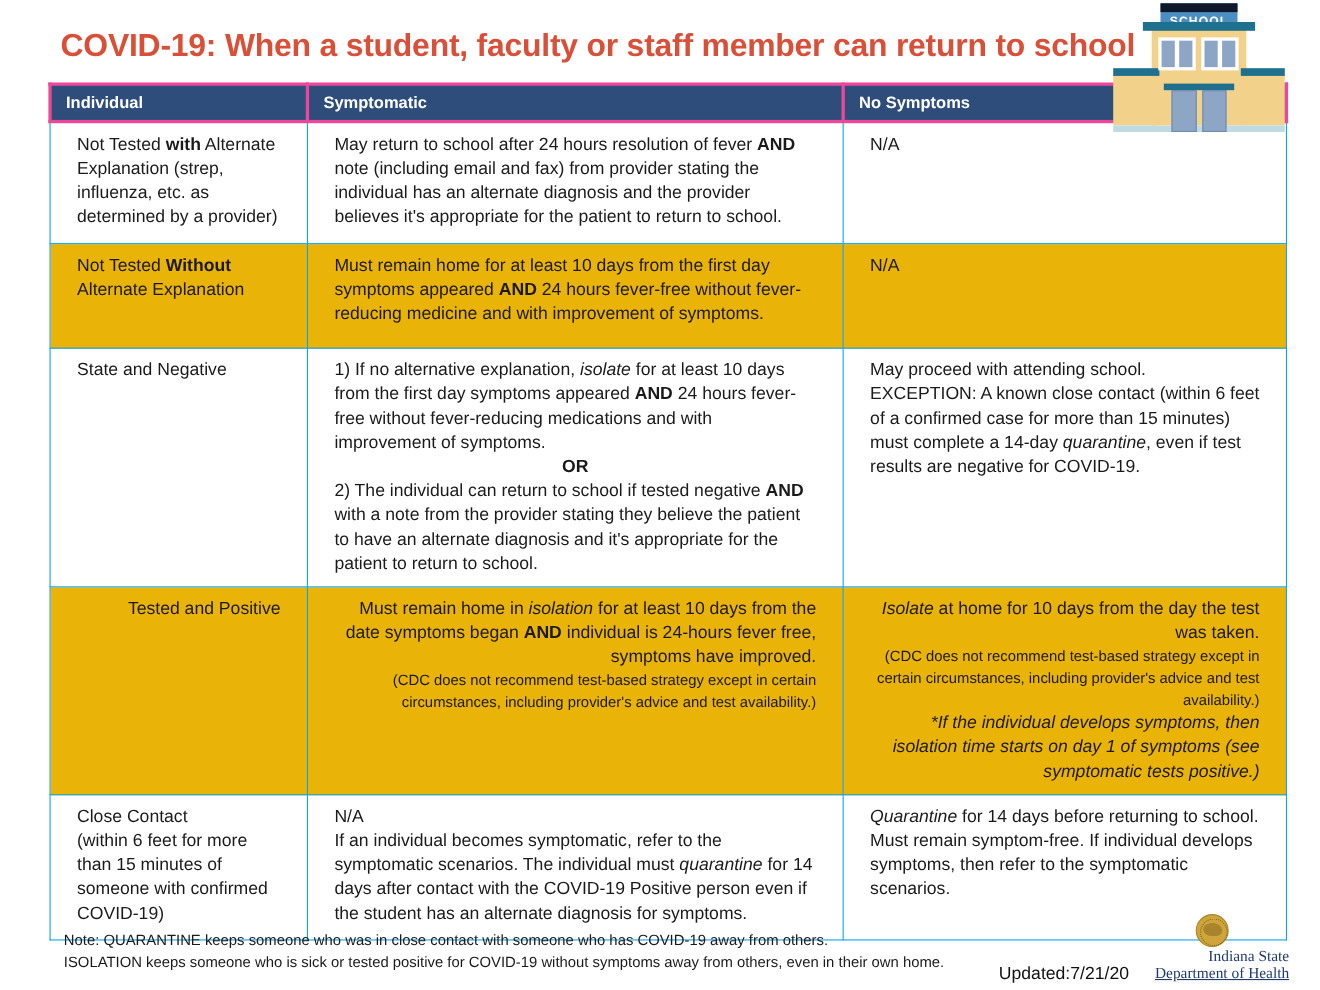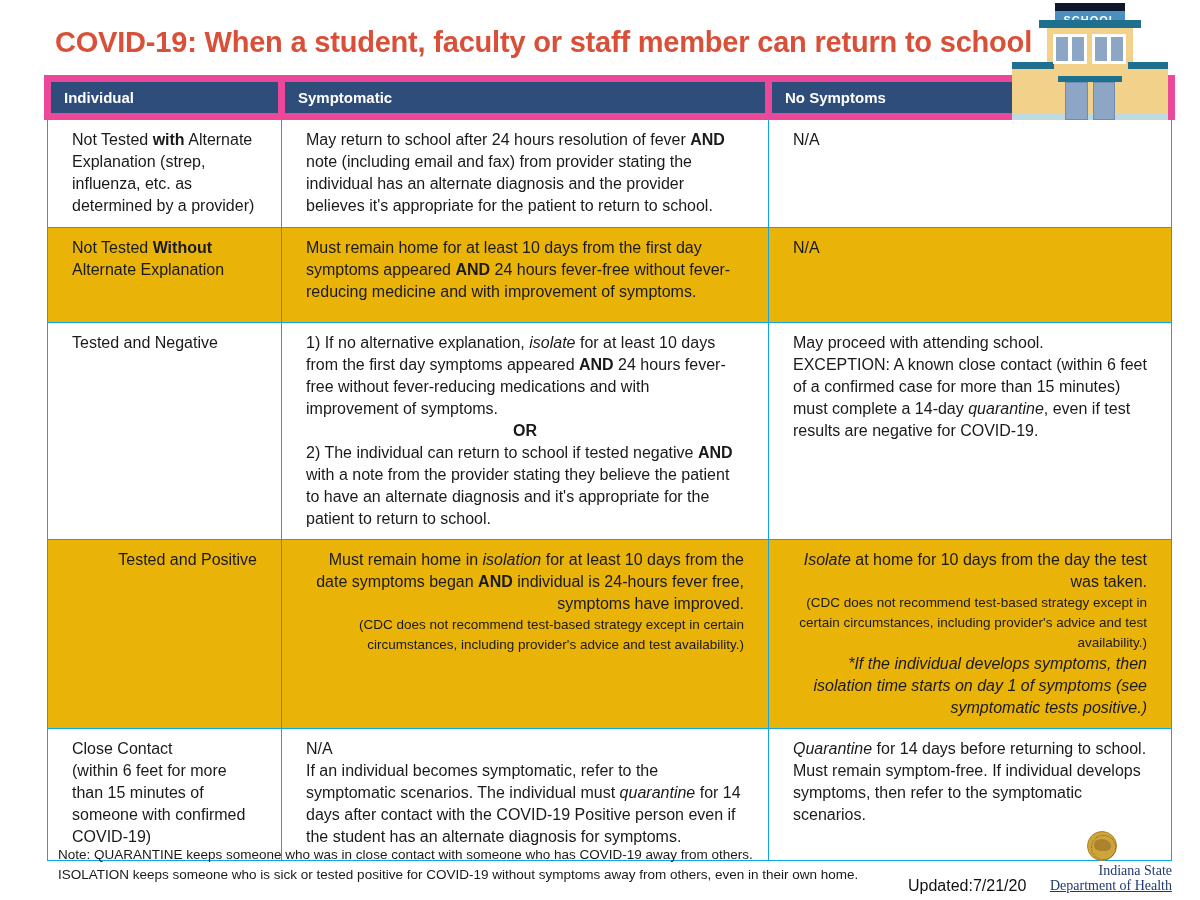--- a/index.html
+++ b/index.html
@@ -15,21 +15,21 @@
     position:absolute; left:55px; top:26px;
     font-size:29px; font-weight:bold; color:#D94F38;
     letter-spacing:-0.2px;
   }
   
   .table-wrap { position:absolute; left:44px; top:75px; width:1124px; }
   table { border-collapse:collapse; width:100%; table-layout:fixed; }
   th {
     background:#2E4D7B; color:#ffffff;
     font-size:15px; font-weight:bold; text-align:left;
-    padding:7px 13px; border:7px solid #ec4899; height:32px;
+    padding:7px 13px; border:3px solid #ec4899; height:32px;
     vertical-align:middle;
   }
   td {
     border:1px solid #0ea5e9; vertical-align:top;
     padding:9px 24px; font-size:16px; line-height:22px;
   }
   tr.alt td { background:#eab308; }
   tr.r1 td { height:111px; }
   tr.r2 td { height:95px; }
   tr.r3 td { height:196px; }
@@ -141,21 +141,21 @@
           </td>
         <td>
             <div><span>Must remain home for at least 10 days from the first day symptoms appeared </span><span style="font-weight: bold;">AND</span><span> 24 hours fever-free without fever-reducing medicine and with improvement of symptoms.</span></div>
           </td>
         <td>
             <div><span>N/A</span></div>
           </td>
       </tr>
       <tr class="r3">
         <td>
-            <div><span>Tested and Negative</span></div>
+            <div><span>State and Negative</span></div>
           </td>
         <td>
             <div><span>1) If no alternative explanation, </span><span style="font-style: italic;">isolate</span><span> for at least 10 days from the first day symptoms appeared </span><span style="font-weight: bold;">AND</span><span> 24 hours fever-free without fever-reducing medications and with improvement of symptoms.</span></div>
             <div class="center"><span style="font-weight: bold;">OR</span></div>
             <div><span>2) The individual can return to school if tested negative </span><span style="font-weight: bold;">AND</span><span> with a note from the provider stating they believe the patient to have an alternate diagnosis and it's appropriate for the patient to return to school.</span></div>
           </td>
         <td>
             <div><span>May proceed with attending school.</span></div>
             <div><span>EXCEPTION: A known close contact (within 6 feet of a confirmed case for more than 15 minutes) must complete a 14-day </span><span style="font-style: italic;">quarantine</span><span>, even if test results are negative for COVID-19.</span></div>
           </td>

